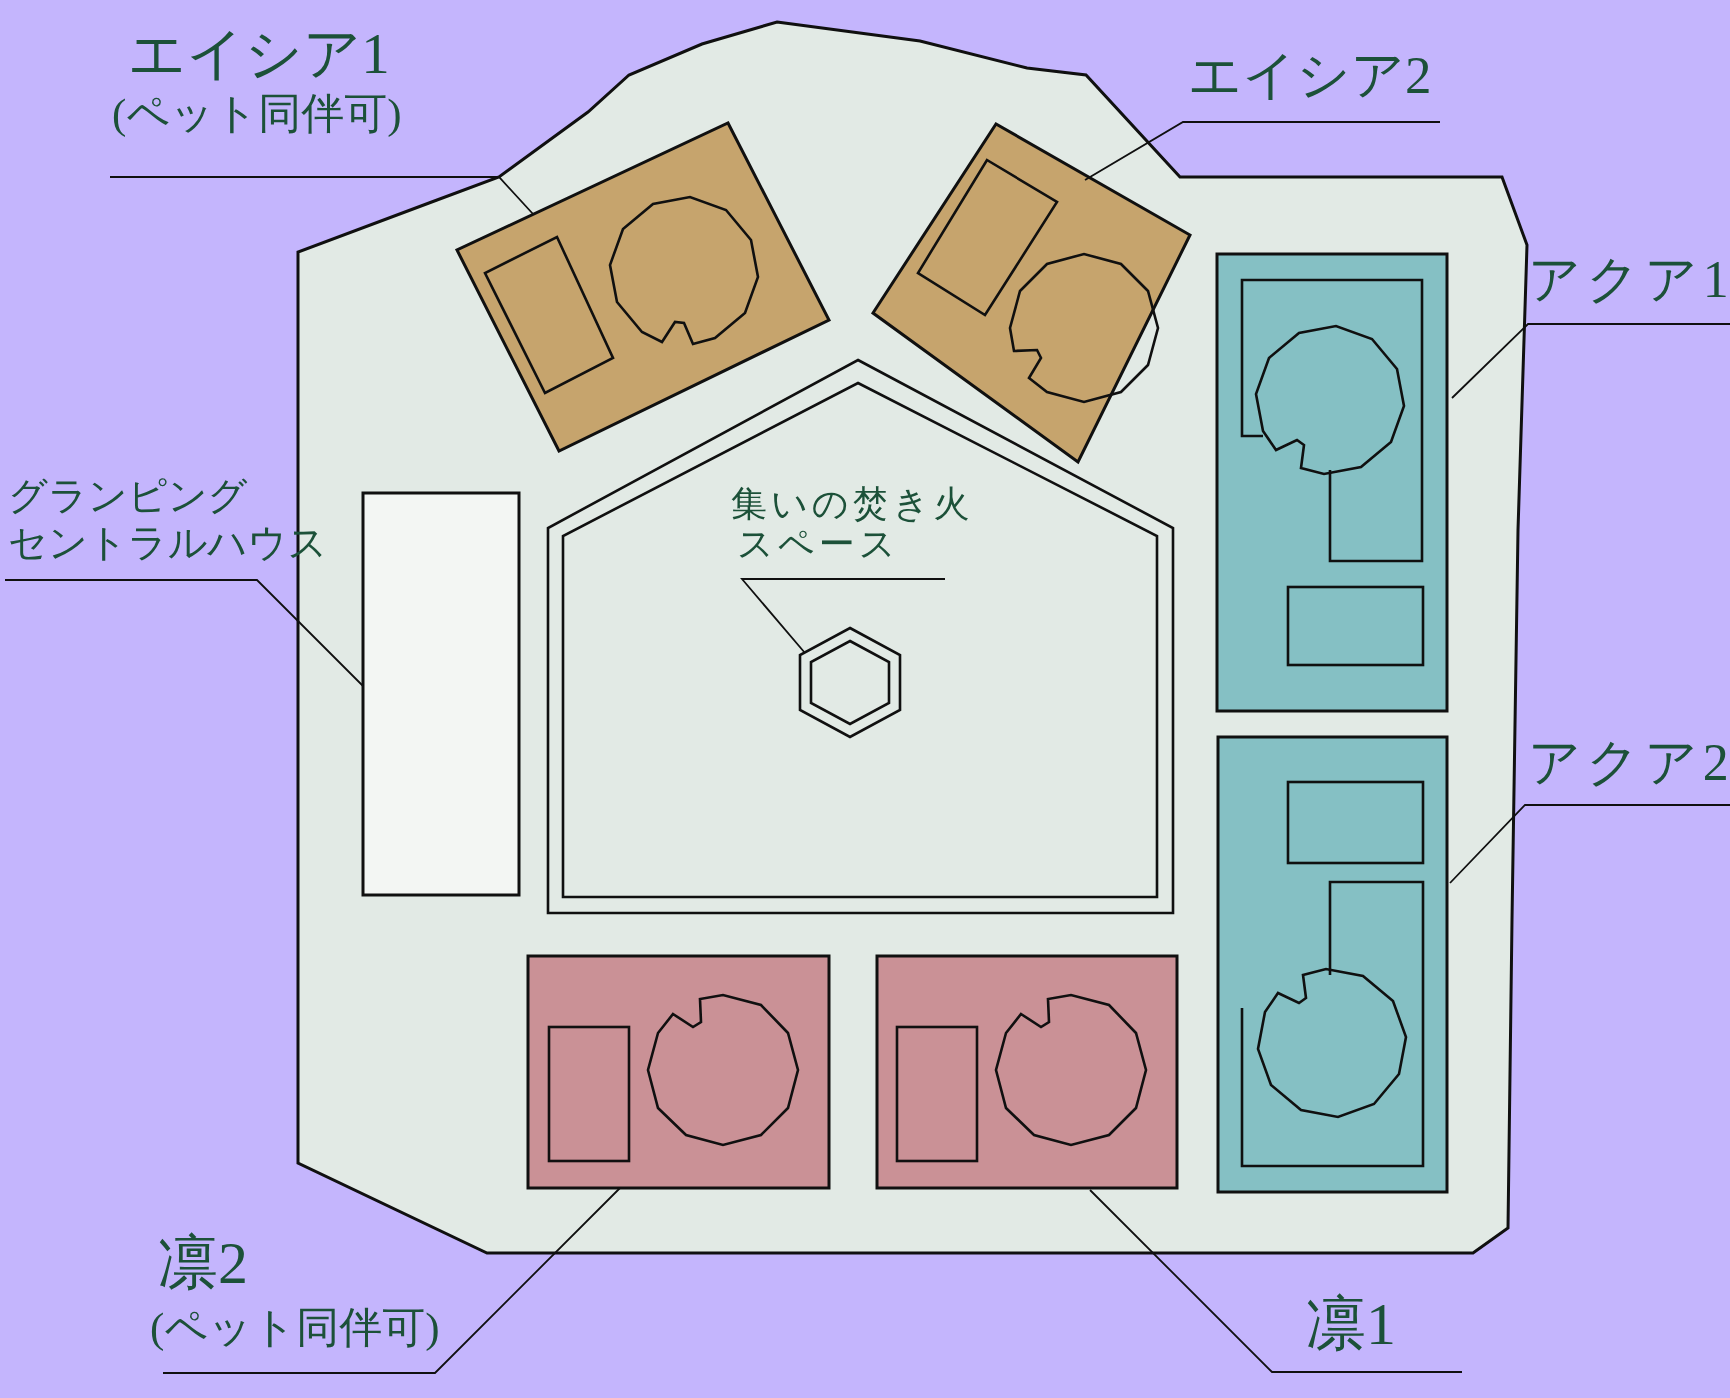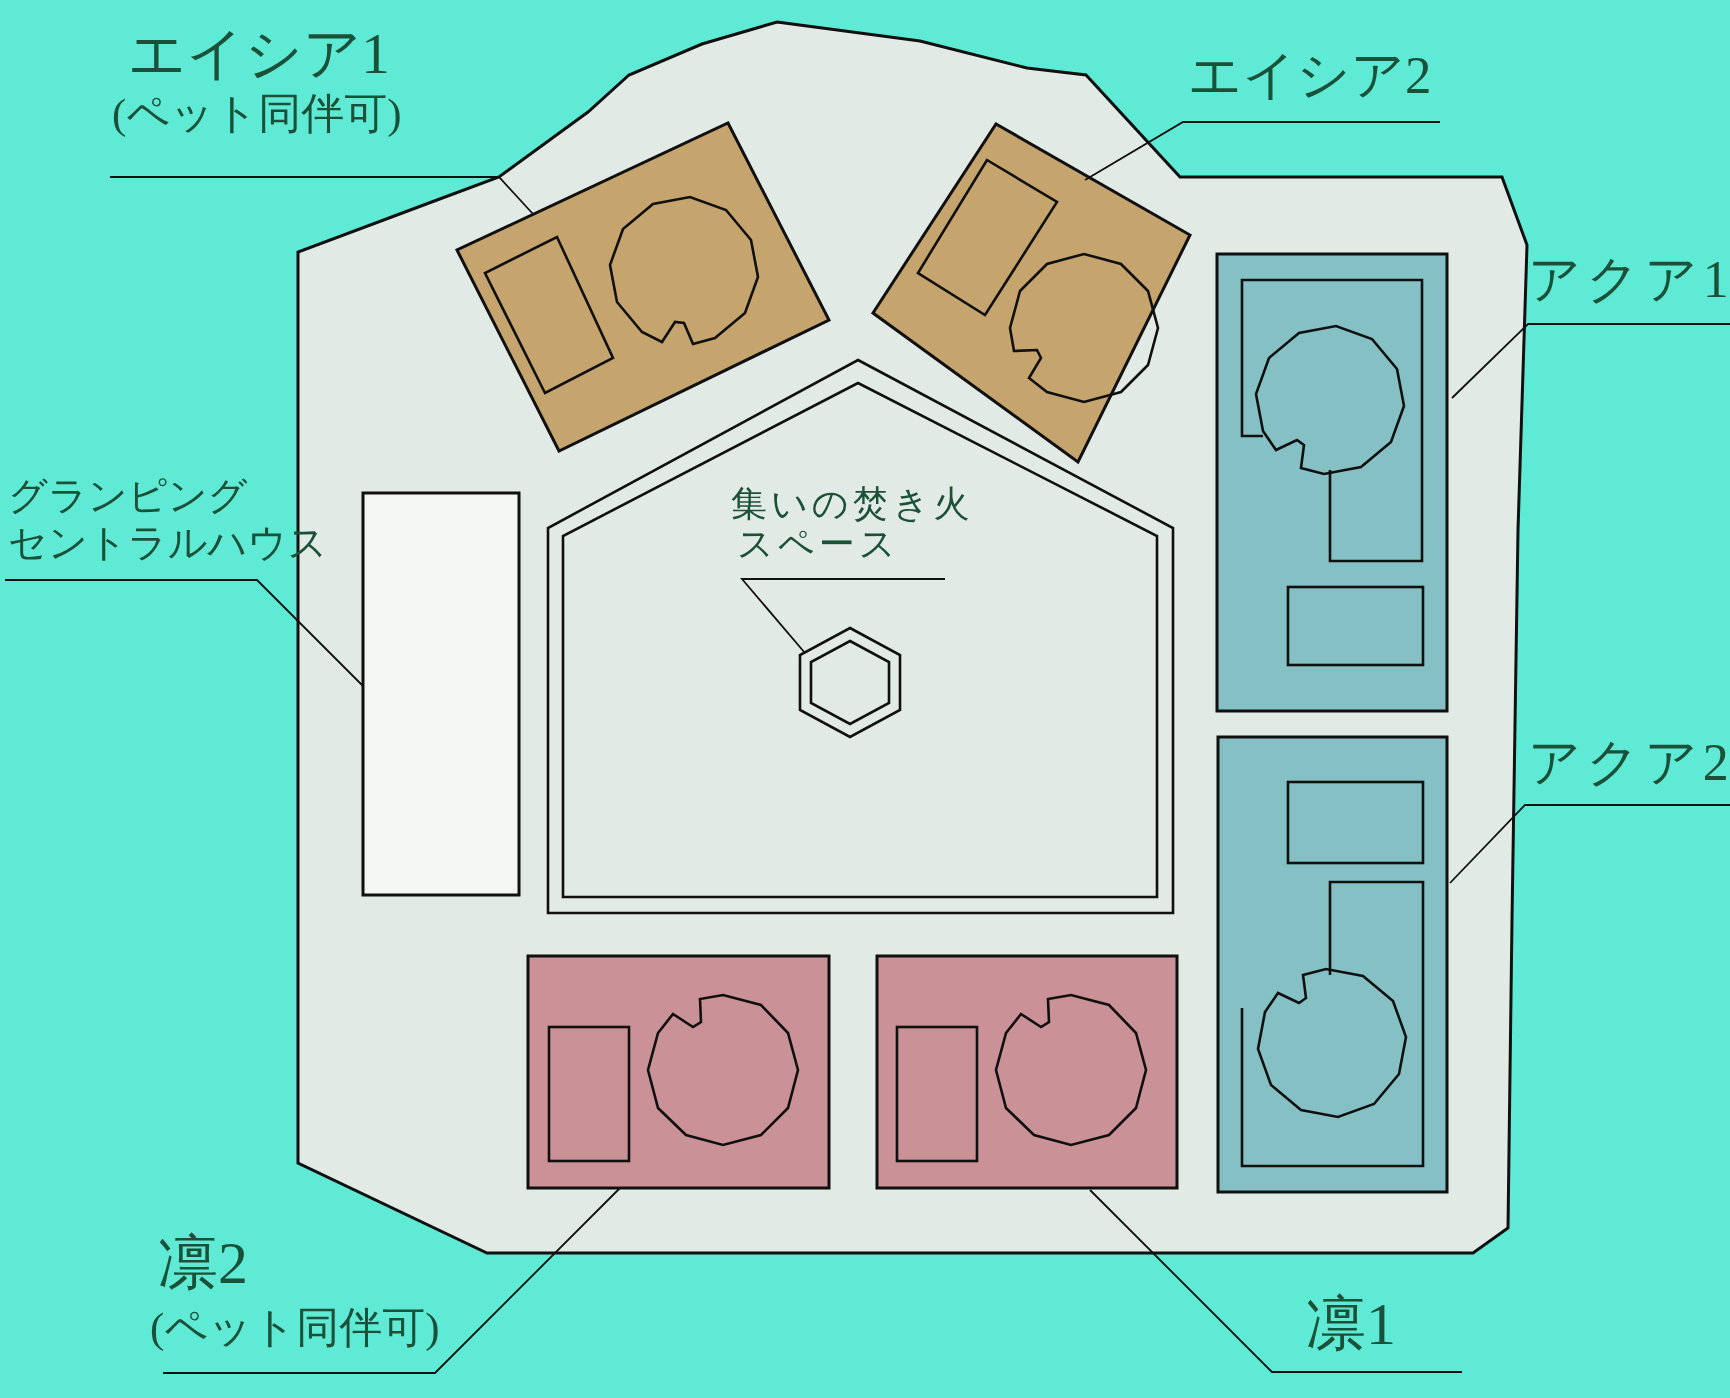--- a/index.html
+++ b/index.html
@@ -1,19 +1,19 @@
 <!DOCTYPE html>
 <html><head>
 <meta charset="utf-8">
 <style>
   html,body{margin:0;padding:0;background:#ffffff;}
   .map-wrap{
     position:relative;
     width:1730px;height:1398px;
-    background:#5eead4;
+    background:#c4b5fd;
     font-family:"Liberation Serif","DejaVu Serif",serif;
   }
   svg{display:block;width:1730px;height:1398px;}
   .area-outline{stroke:#101010;stroke-width:3;}
   .thin{stroke:#101010;stroke-width:2.6;fill:none;}
   .leader{stroke:#101010;stroke-width:1.8;fill:none;}
   text{fill:#1c5139;}
   .lbl-xl{font-size:57px;}
   .lbl-l{font-size:53px;}
   .lbl-m{font-size:43px;}

